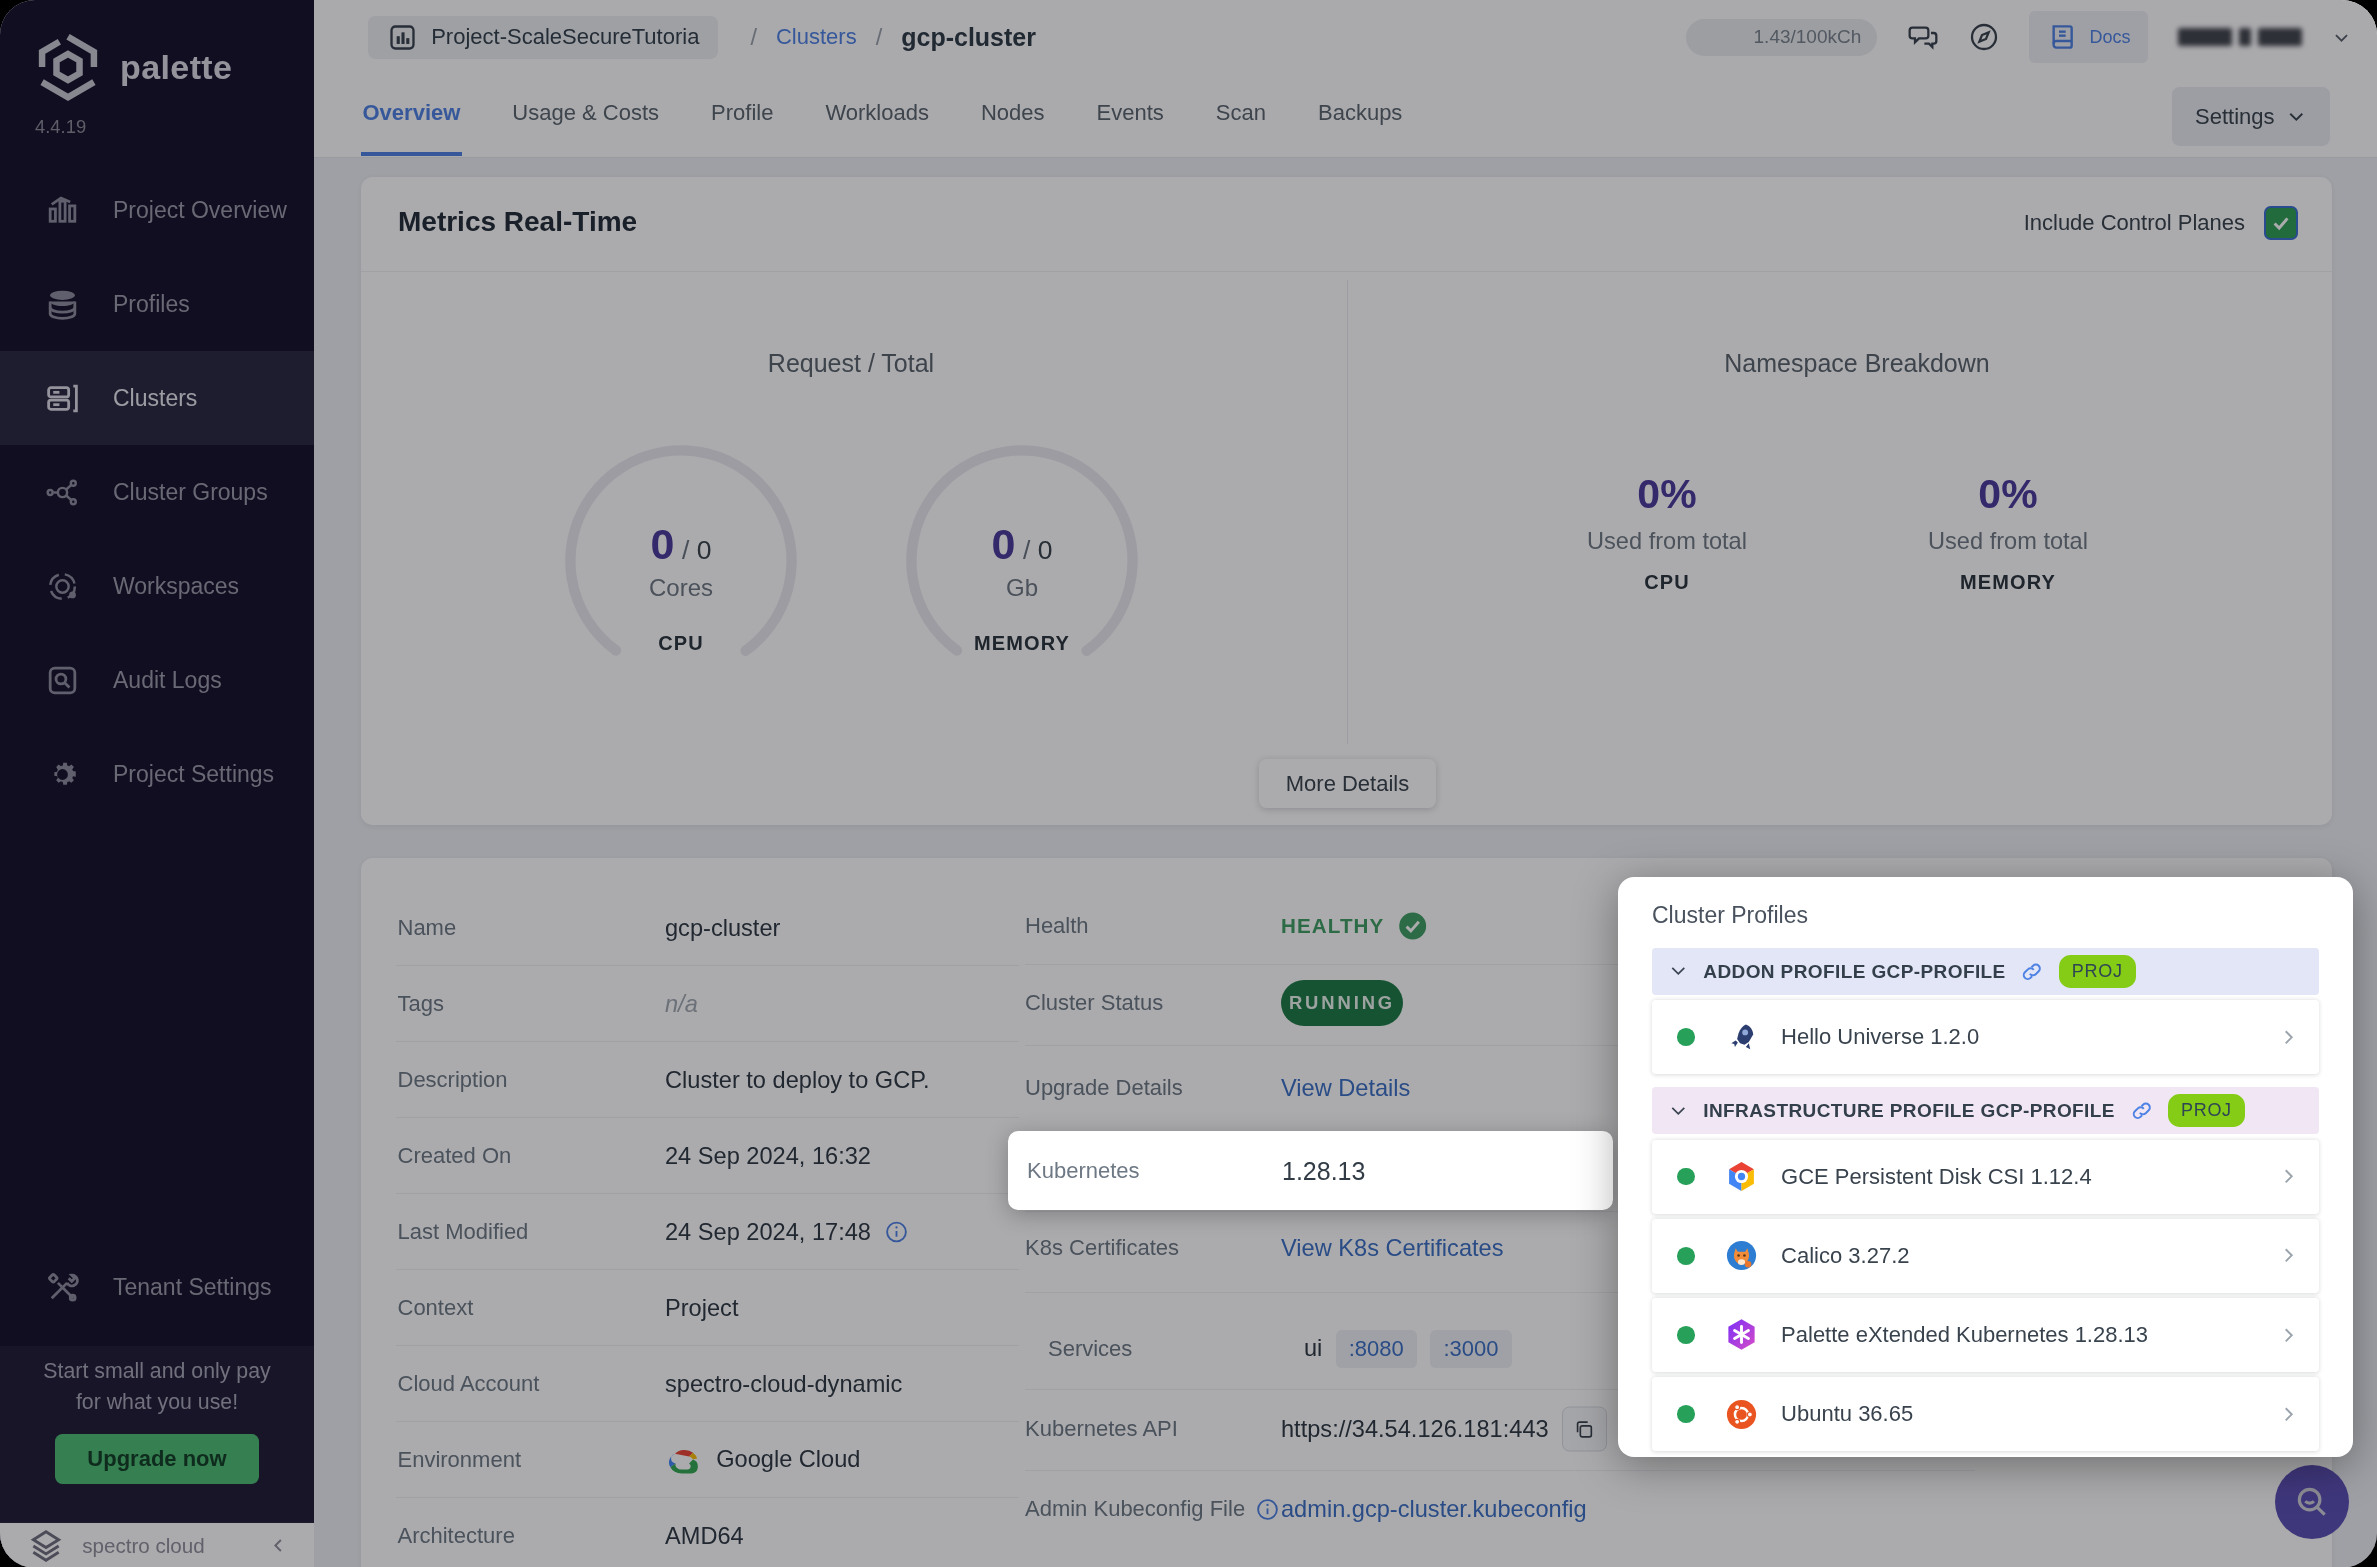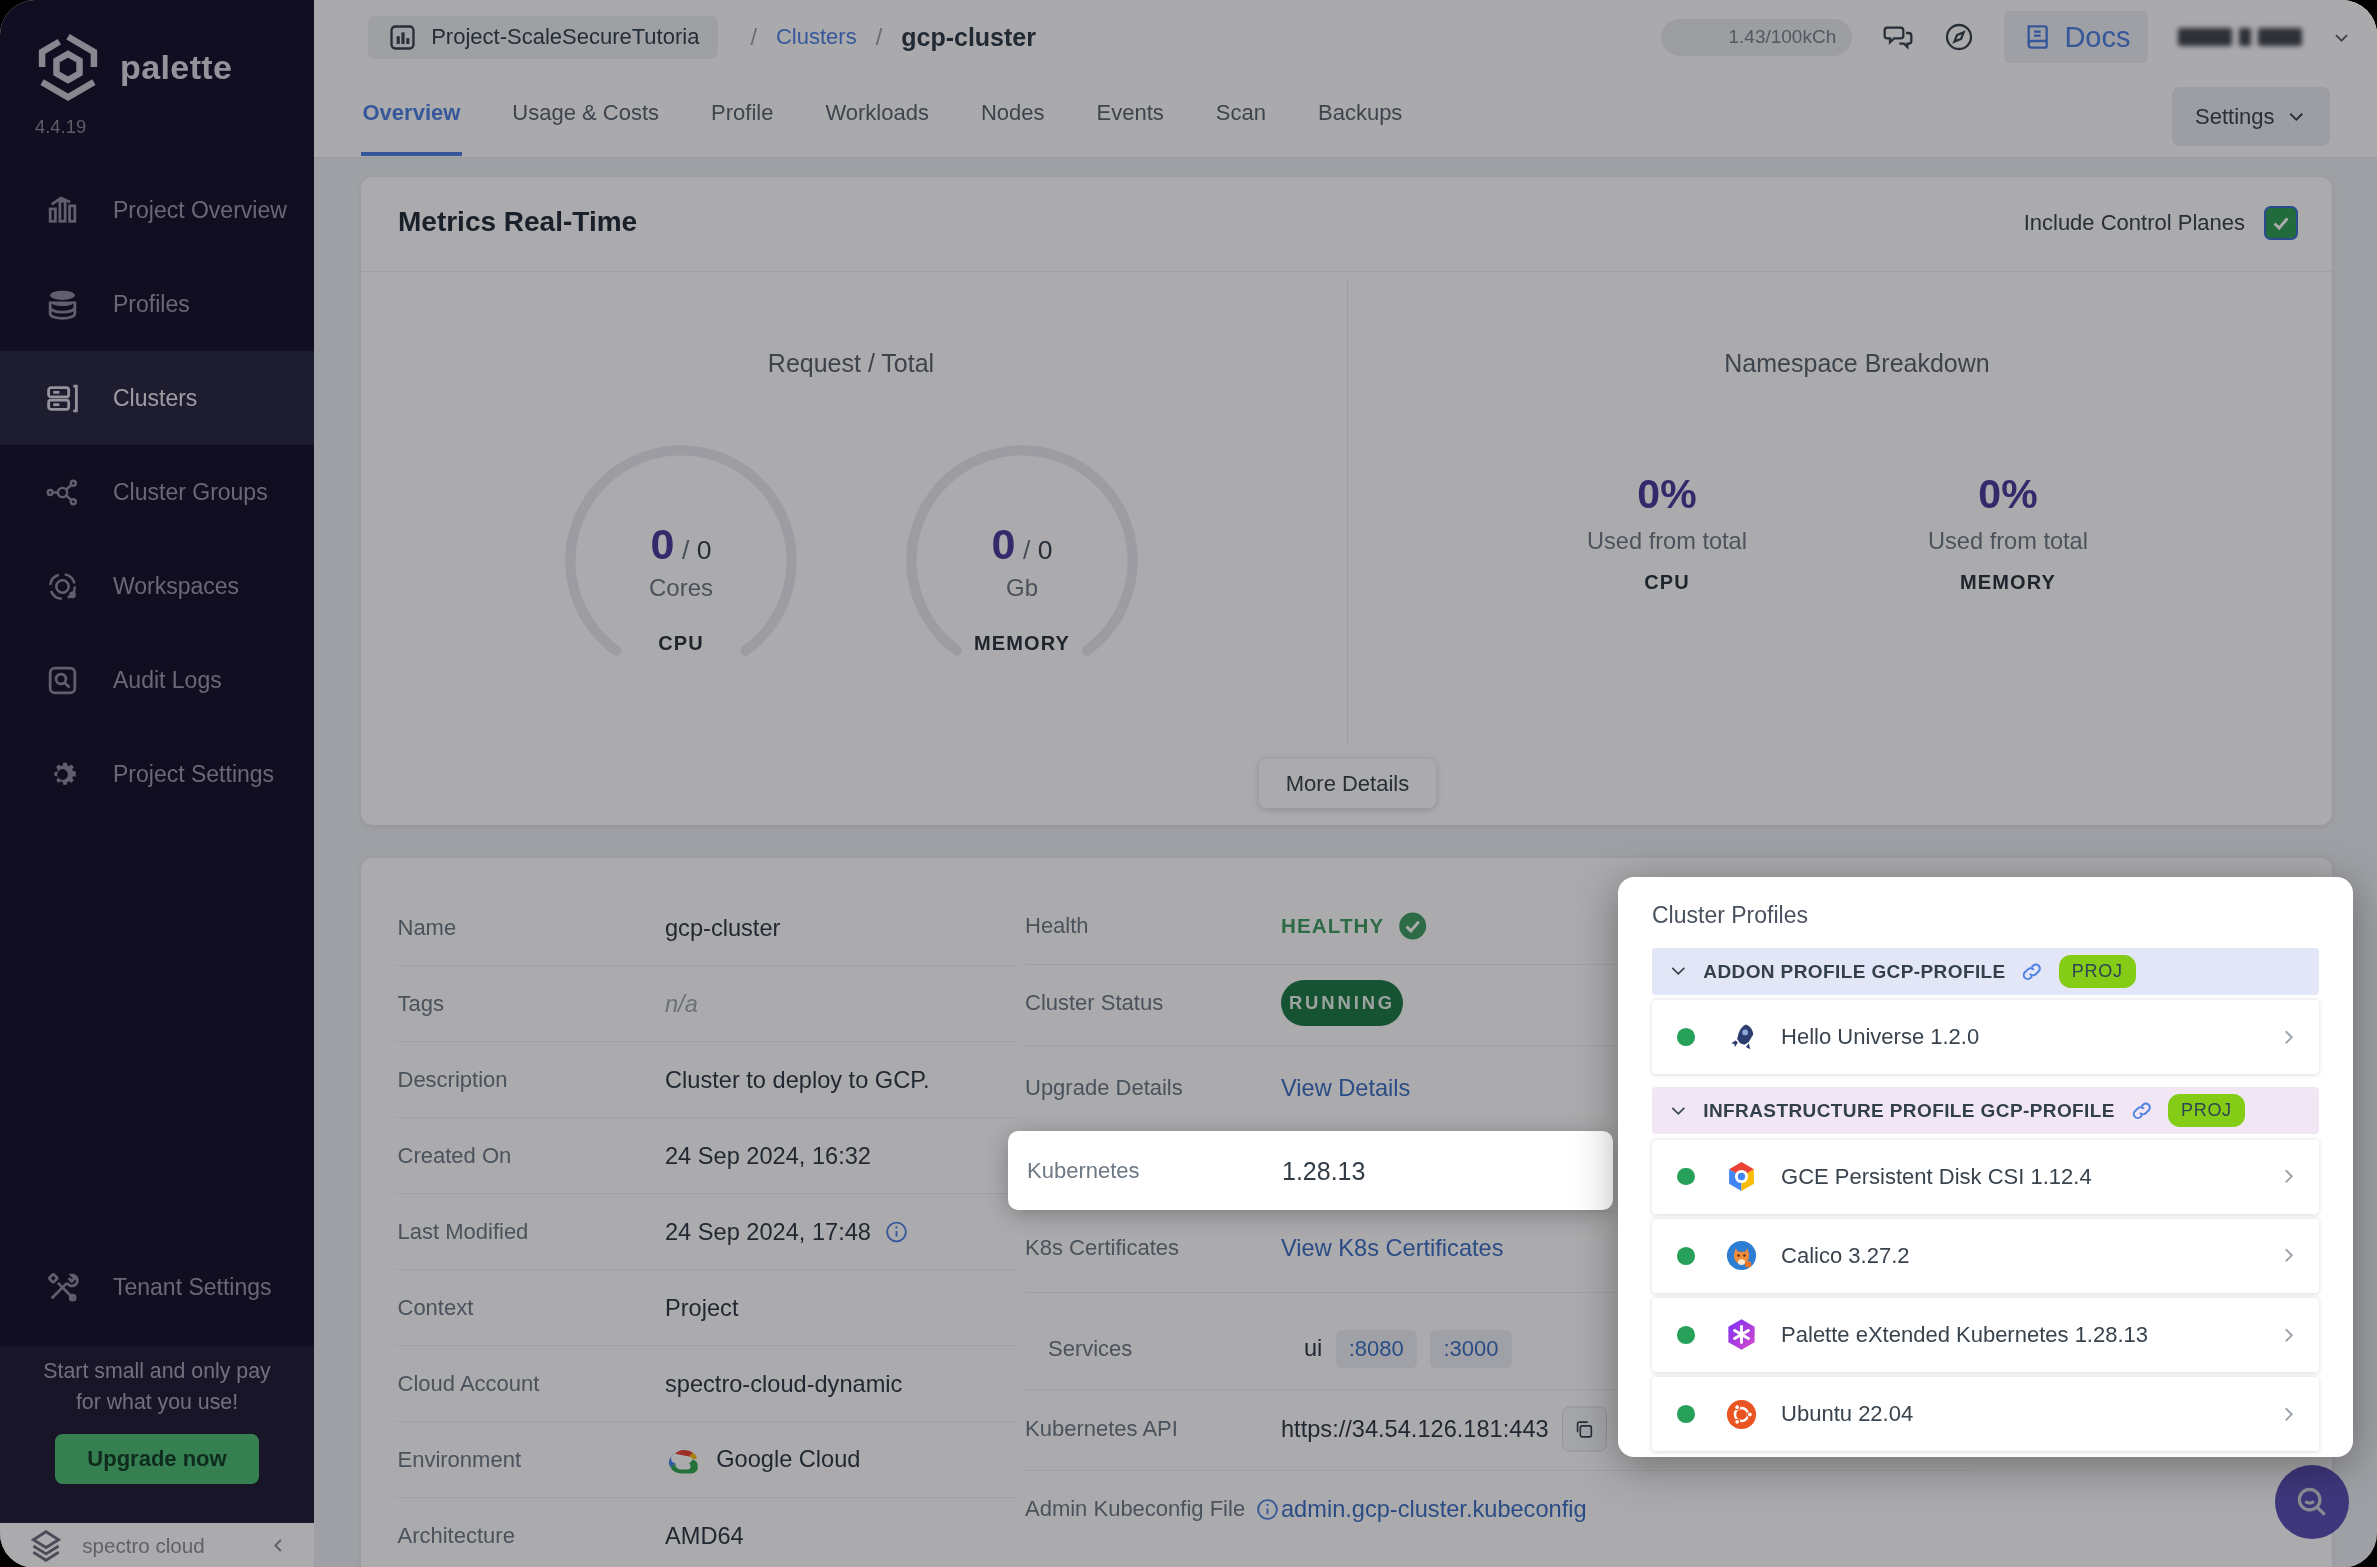--- a/index.html
+++ b/index.html
@@ -40,21 +40,21 @@
   .crumbs{display:flex;align-items:center;gap:19px;margin-left:32px;}
   .crumb-sep{font-size:23.6px;color:#9aa2ab;}
   .crumb-link{font-size:22px;color:var(--accent-blue,#4e82e4);cursor:pointer;}
   .crumb-current{font-size:25px;font-weight:600;color:#2e3a46;}
   .top-right{position:absolute;right:26.5px;top:0;height:74px;display:flex;align-items:center;gap:29.4px;}
   .usage-pill{width:191px;height:37px;background:#e9ebef;border-radius:19px;display:flex;align-items:center;justify-content:flex-end;padding-right:16px;box-sizing:border-box;}
   .usage-pill span{font-size:19px;color:#7a838d;}
   .tb-icon{width:32px;height:32px;color:#39424c;cursor:pointer;}
   .docs-btn{height:52px;display:flex;align-items:center;gap:10.3px;background:#eceef4;border-radius:5.9px;padding:0 17.7px;cursor:pointer;}
   .docs-btn .tb-icon{color:var(--accent-blue,#4e82e4);}
-  .docs-btn span{font-size:29px;color:var(--accent-blue,#4e82e4);}
+  .docs-btn span{font-size:18px;color:var(--accent-blue,#4e82e4);}
   .user-redacted{display:flex;align-items:center;gap:7.4px;filter:blur(2.9px);}
   .user-redacted i{display:block;height:17.7px;background:#41454d;border-radius:2.2px;}
   .chev-small{width:19px;height:19px;color:#5a626c;cursor:pointer;}
 
   .tabs-row{position:absolute;left:47px;top:74px;height:82px;display:flex;gap:49px;}
   .tab{display:flex;align-items:center;font-size:22px;color:#5a646e;border-bottom:4.4px solid transparent;cursor:pointer;padding:0 1.5px;}
   .tab.active{color:var(--accent-blue,#4e82e4);font-weight:600;border-bottom-color:var(--accent-blue,#4e82e4);}
   .settings-btn{position:absolute;right:47px;top:87px;height:59px;width:158px;background:#e9ebf0;border:none;border-radius:7.4px;
                 display:flex;align-items:center;justify-content:center;gap:11.8px;font-size:22px;color:#39434d;cursor:pointer;font-family:inherit;}
   .settings-btn .chev{width:20.6px;height:20.6px;color:#39434d;}
@@ -618,21 +618,21 @@
 
     <div class="profile-row">
       <div class="status-dot"></div>
       <svg class="profile-icon" viewBox="0 0 48 48">
             <circle cx="24" cy="24" r="20" fill="#E95420"></circle>
             <circle cx="24" cy="24" r="9" fill="none" stroke="#fff" stroke-width="3.4"></circle>
             <circle cx="35.5" cy="24" r="3.4" fill="#fff" stroke="#E95420" stroke-width="1.6"></circle>
             <circle cx="18" cy="14" r="3.4" fill="#fff" stroke="#E95420" stroke-width="1.6"></circle>
             <circle cx="18" cy="34" r="3.4" fill="#fff" stroke="#E95420" stroke-width="1.6"></circle>
           </svg>
-      <div class="profile-name">Ubuntu 22.04</div>
+      <div class="profile-name">Ubuntu 36.65</div>
       <svg class="chev-right" viewBox="0 0 24 24" fill="none" stroke="currentColor" stroke-width="2.2">
             <polyline points="9,5 16,12 9,19"></polyline>
           </svg>
     </div>
   </div>
 
 </div>
 </div>
 
 

